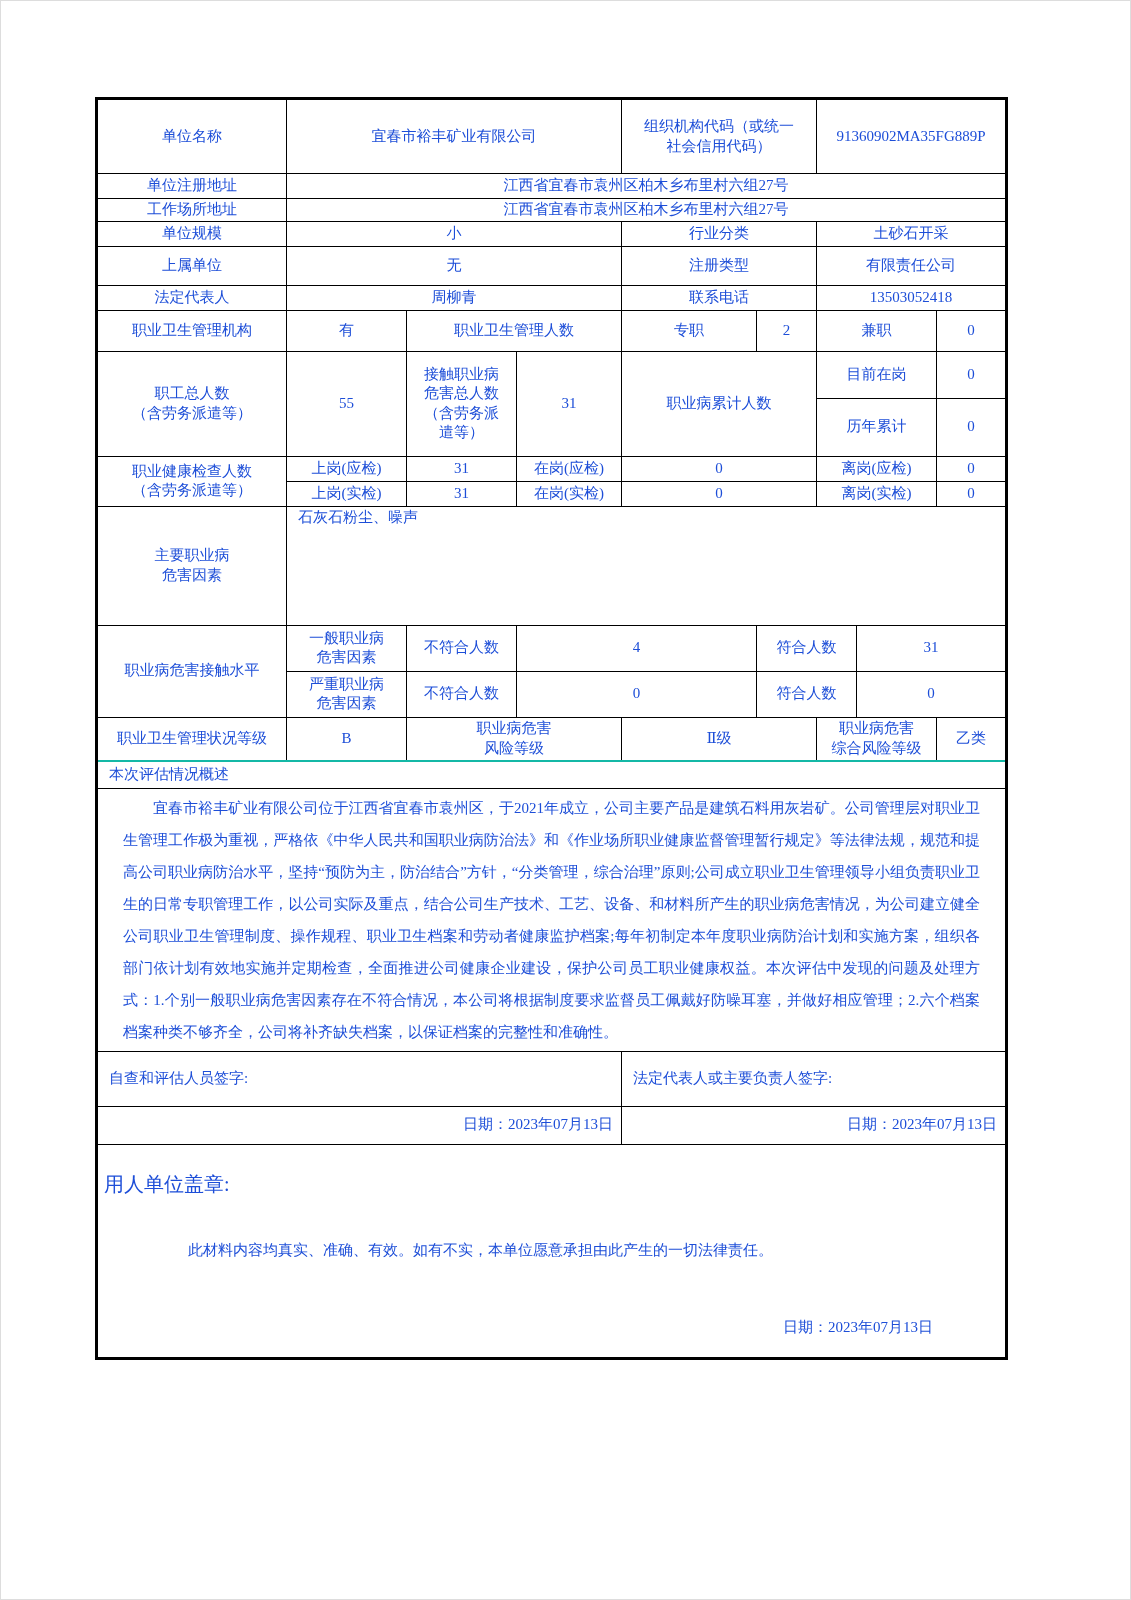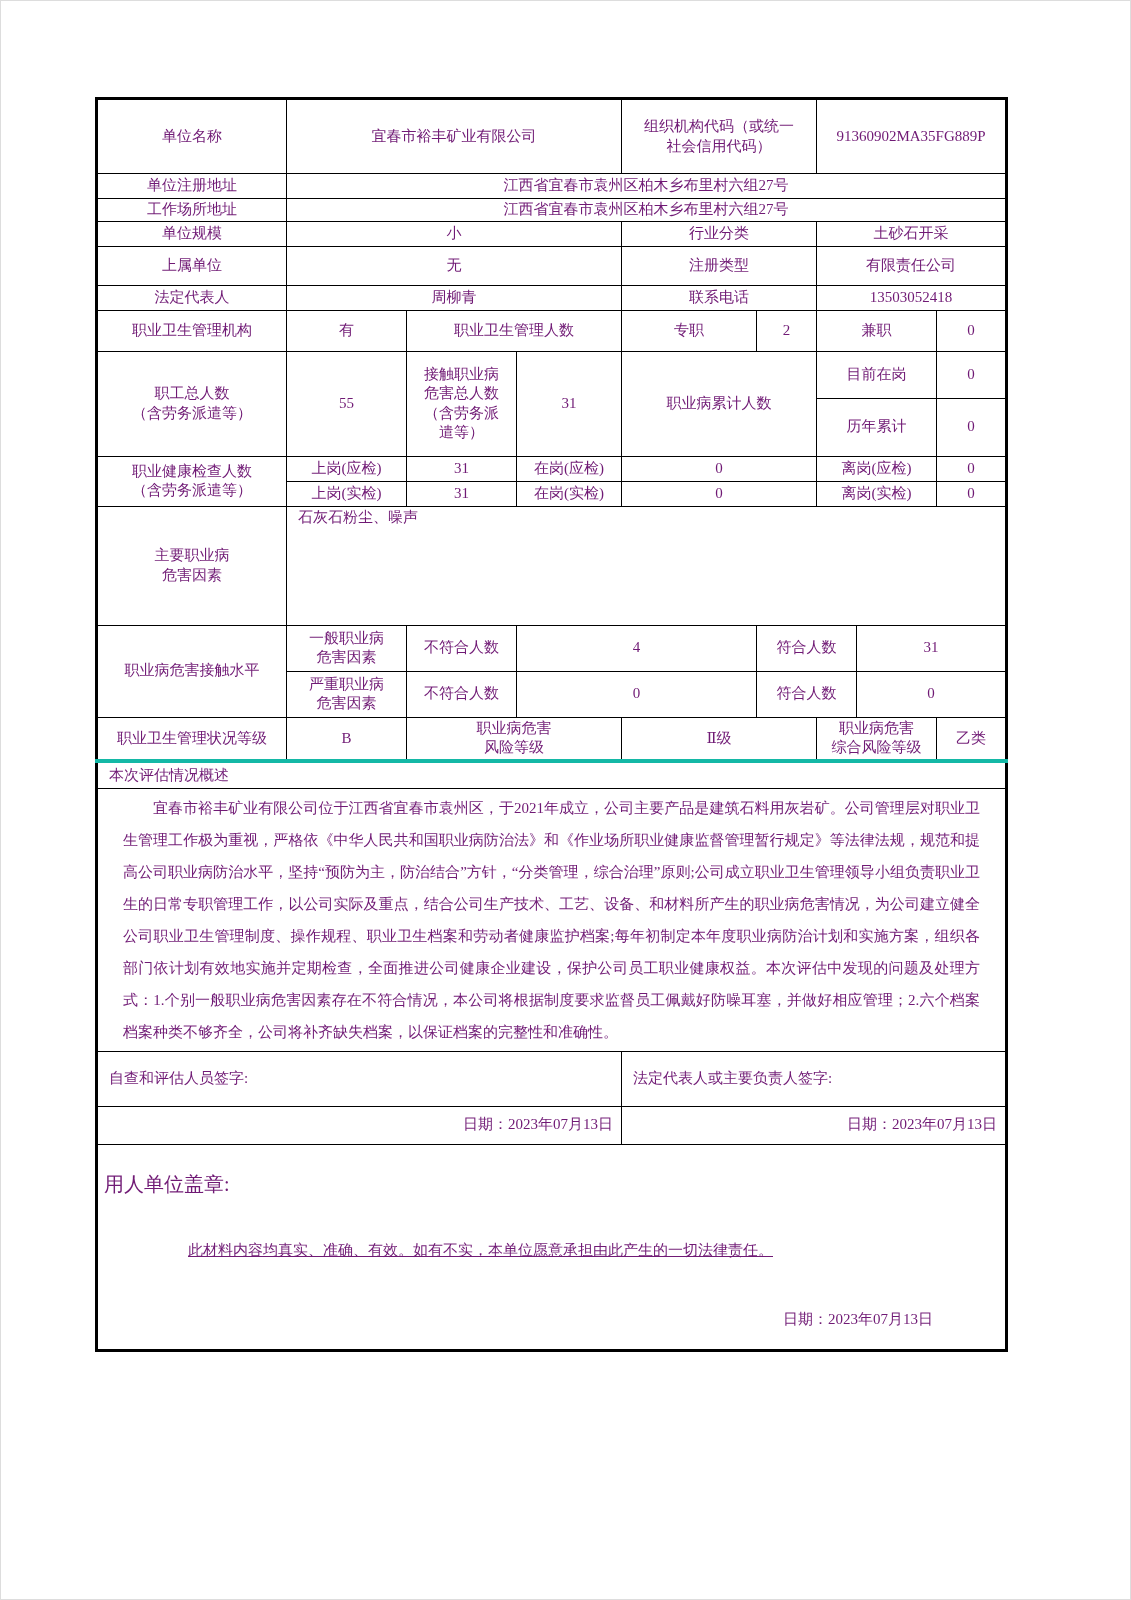--- a/index.html
+++ b/index.html
@@ -1,21 +1,21 @@
 <!DOCTYPE html>
 <html><head>
 <meta charset="utf-8">
 <style>
   html,body{margin:0;padding:0;background:#e9e9e9;}
   .page{
     position:relative;
     width:1131px;height:1600px;
     background:#ffffff;
     font-family:"Liberation Serif","DejaVu Serif",serif;
-    color:#701a75;
+    color:#1d4ed8;
     margin:0 auto;
     overflow:hidden;
     box-shadow:inset 0 0 0 1px #ddd;
   }
   table.form{
     position:absolute;left:95px;top:97px;
     width:910px;
     border-collapse:collapse;
     table-layout:fixed;
     border:3px solid #000;
@@ -26,33 +26,33 @@
     vertical-align:middle;
     font-size:15px;
     line-height:1.3;
     padding:1px 3px;
     white-space:pre-line;
     overflow:hidden;
   }
   td.left{text-align:left;padding-left:11px;}
   td.right{text-align:right;padding-right:8px;}
   td.top{vertical-align:top;}
-  td.sec-top{border-top:4px solid #14b8a6;}
+  td.sec-top{border-top:2px solid #14b8a6;}
   td.summary{
     text-align:justify;
     white-space:normal;
     text-indent:2em;
     vertical-align:top;
     padding:3px 25px;
     font-size:15px;
     line-height:32px;
   }
   .seal-cell{vertical-align:top;text-align:left;padding:0;}
   .seal-label{margin:7px 0 0 6px;font-size:20px;}
-  .declaration{margin:24px 0 8px 90px;font-size:15px;text-decoration:underline;}
+  .declaration{margin:24px 0 16px 90px;font-size:15px;}
   .seal-date{margin:22px 72px 0 0;text-align:right;font-size:15px;}
 </style>
 </head>
 <body>
 
 <div class="page">
   <table class="form">
     <colgroup>
       <col style="width:190px">
         <col style="width:120px">

